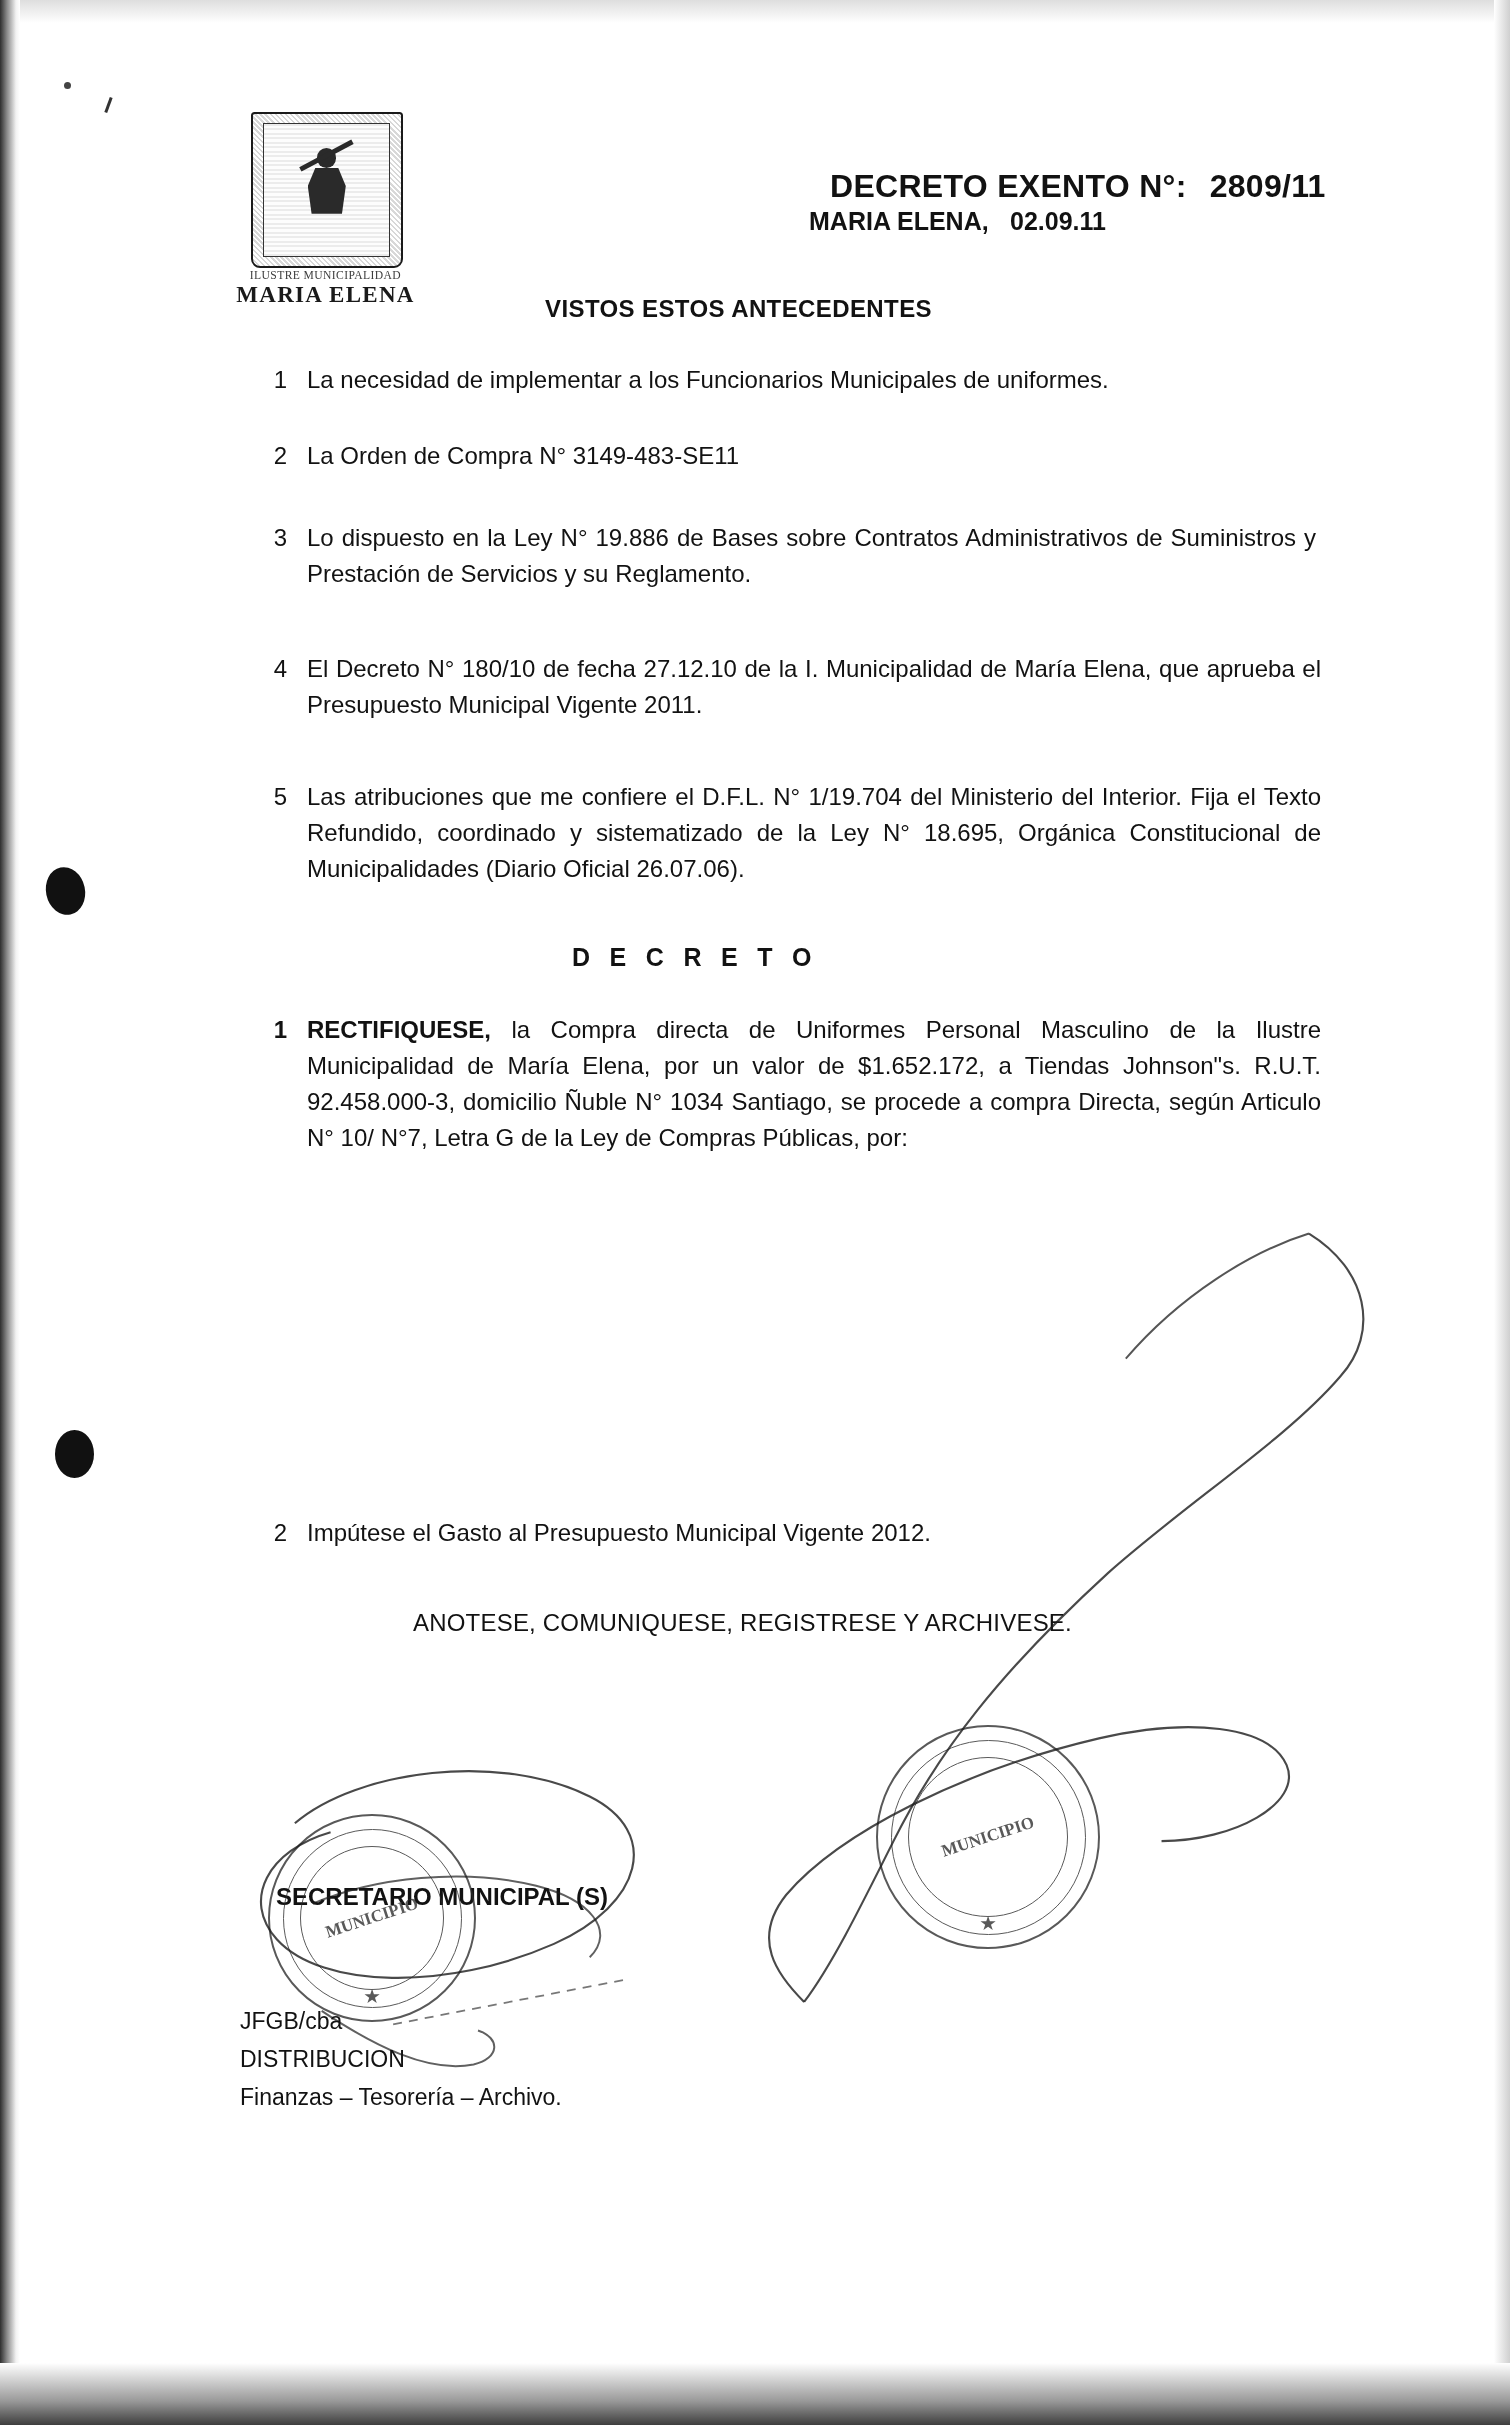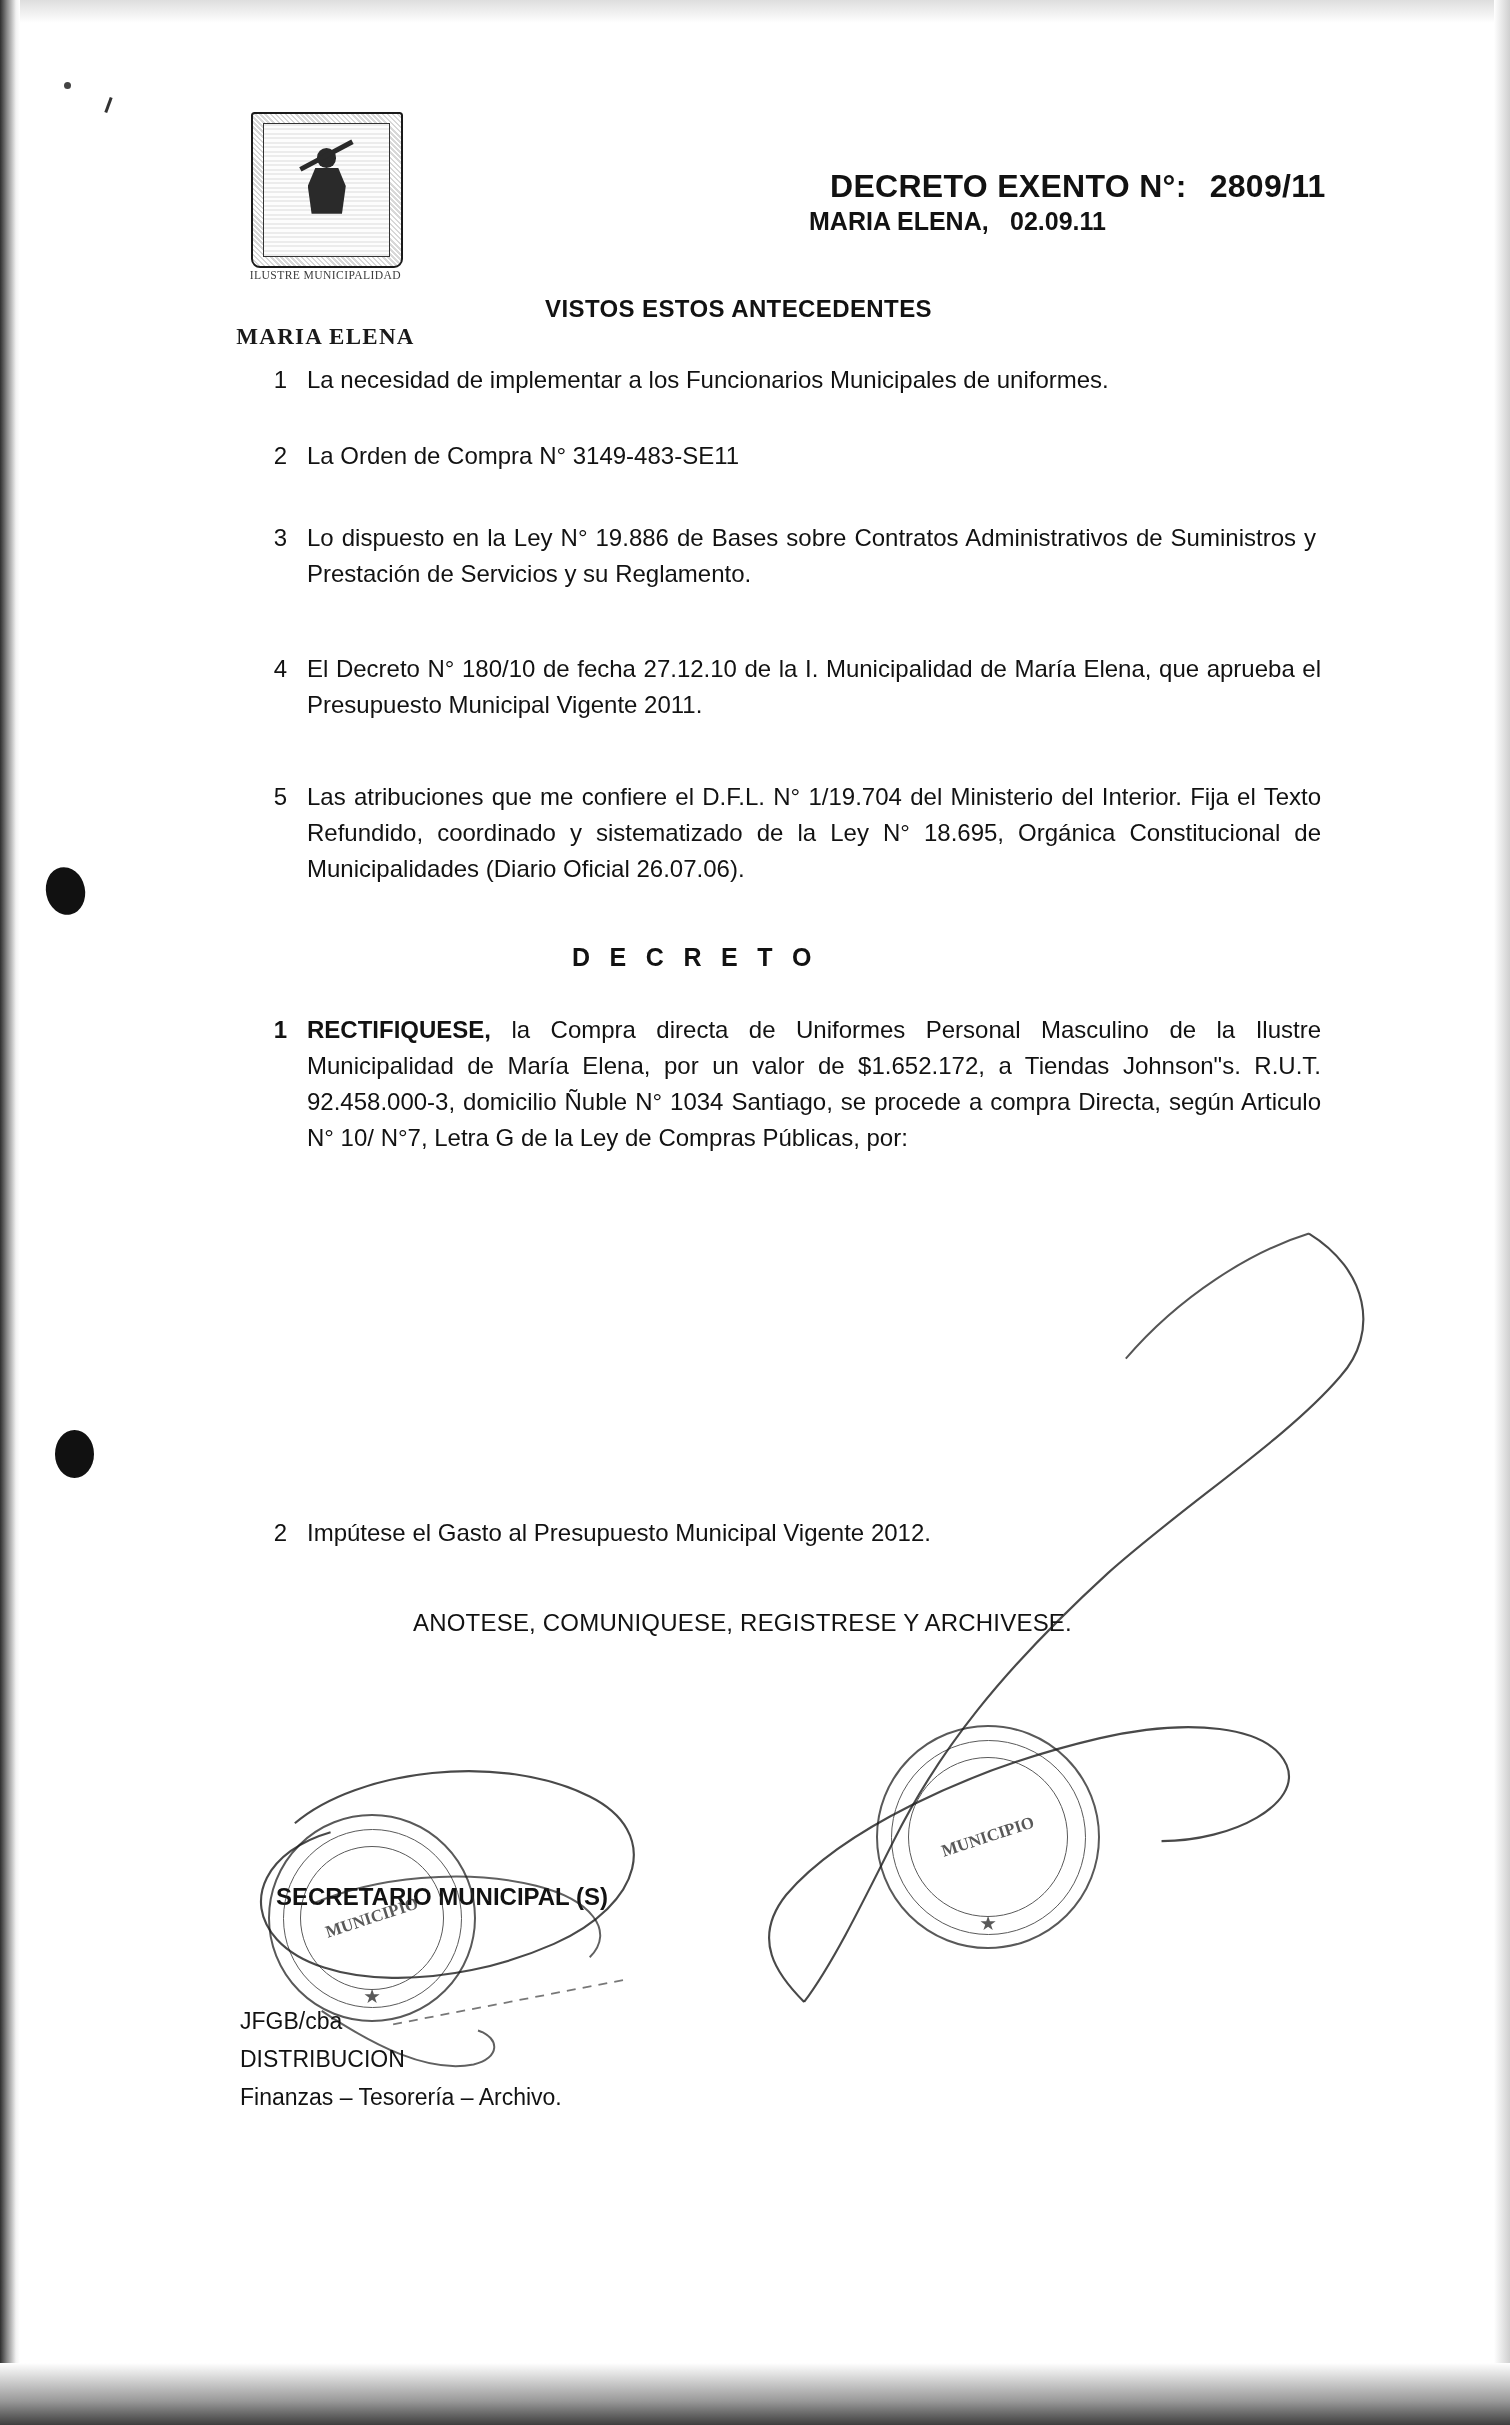--- a/index.html
+++ b/index.html
@@ -115,21 +115,20 @@
   .crest-caption {
     position: absolute;
     left: 0; top: 170px;
     width: 189px;
     text-align: center;
     font-family: "Liberation Serif", serif;
     font-weight: bold;
     font-size: 23px;
     letter-spacing: 1.3px;
     color: #1a1a1a;
-    margin-top: 42px;
   }
 
   .decree-no {
     position: absolute;
     left: 830px;
     top: 168px;
     font-size: 32px;
     font-weight: bold;
     letter-spacing: 0.3px;
   }

